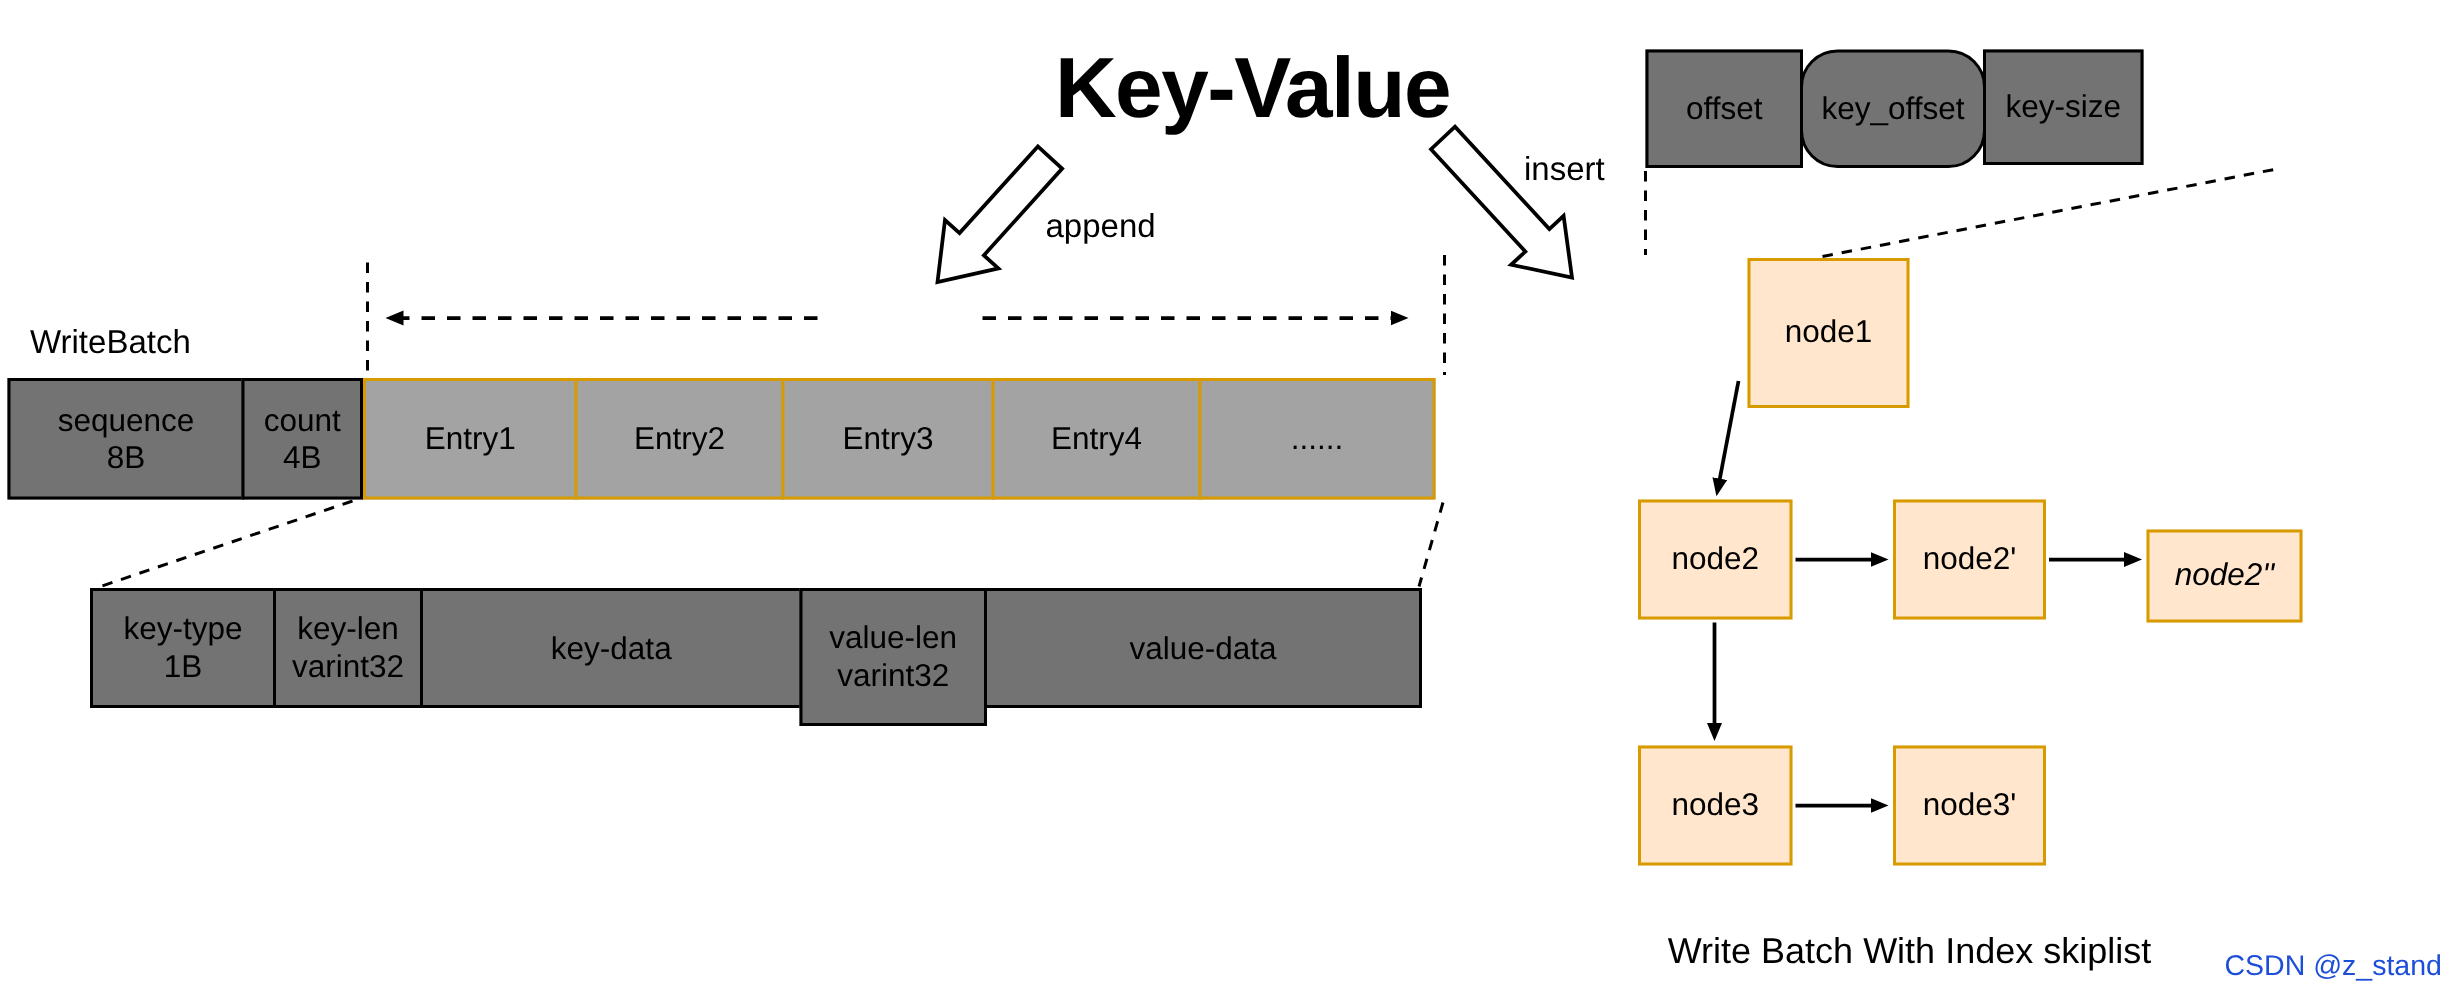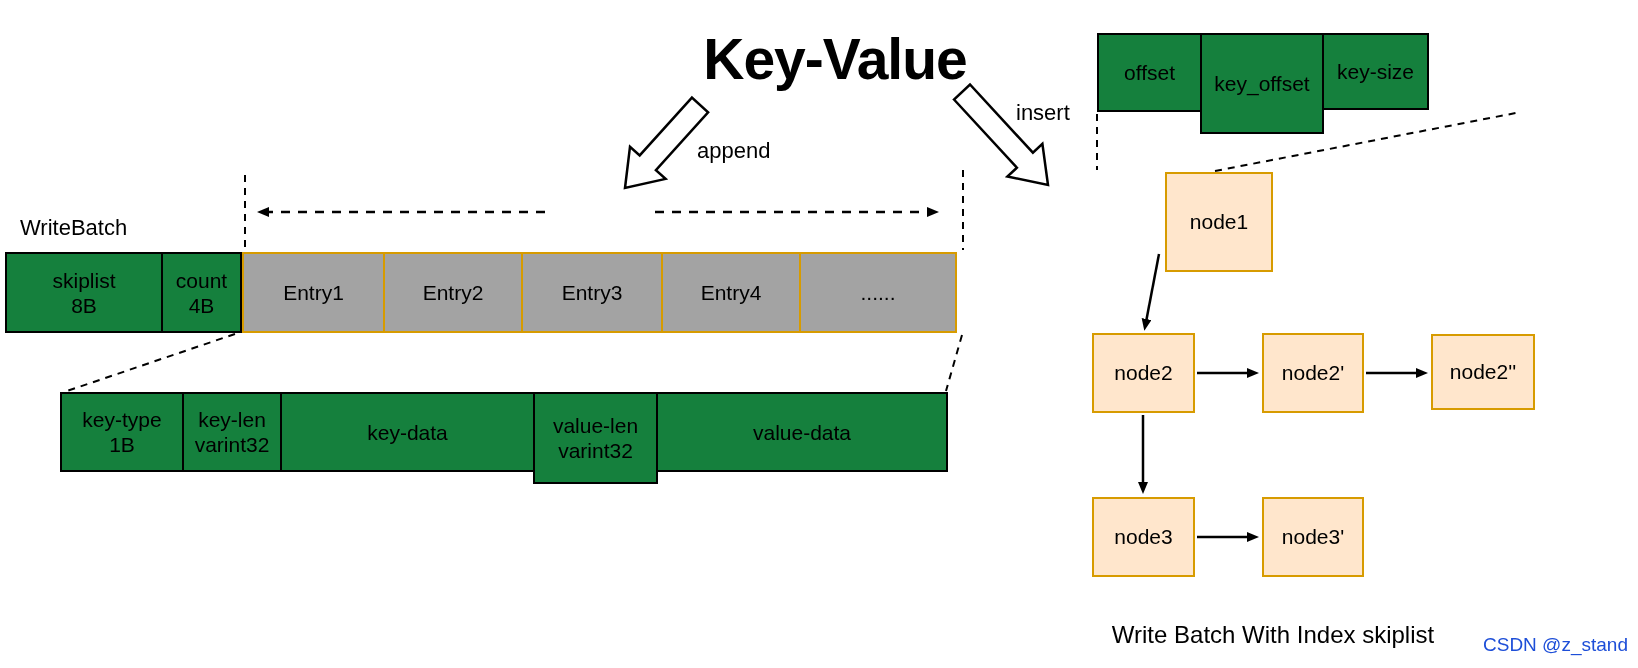--- a/index.html
+++ b/index.html
@@ -12,21 +12,21 @@
     overflow:hidden;
   }
   #wires{position:absolute;left:0;top:0;z-index:1;}
   .abs{position:absolute;z-index:2;}
   .row{display:flex;}
   .cell{
     box-sizing:border-box;
     display:flex;flex-direction:column;justify-content:center;align-items:center;
     text-align:center;
     font-size:21px;line-height:25px;
-    background:#15803d;
+    background:#737373;
     border:2px solid #000;
   }
   .cell + .cell{margin-left:-2px;}
   .cell.orange{
     background:#a3a3a3;
     border:2px solid #d79b00;
   }
   .node{
     position:absolute;z-index:2;
     box-sizing:border-box;
@@ -79,21 +79,21 @@
 
   <div class="diagram-title" style="left:600px;top:26px;width:470px;text-align:center;">Key-Value</div>
 
   <div class="small-label" style="left:697px;top:138px;">append</div>
   <div class="small-label" style="left:1016px;top:100px;">insert</div>
 
   <div class="small-label" style="left:20px;top:215px;">WriteBatch</div>
 
   <div class="row abs" style="left:5px;top:252px;">
     <div class="cell" style="width:158px;height:81px;">
-      <span>skiplist</span>
+      <span>sequence</span>
       <span>8B</span>
     </div>
     <div class="cell" style="width:81px;height:81px;">
       <span>count</span>
       <span>4B</span>
     </div>
   </div>
 
   <div class="row abs" style="left:242px;top:252px;">
     <div class="cell orange" style="width:143px;height:81px;">
@@ -131,31 +131,31 @@
     </div>
     <div class="cell" style="width:292px;height:80px;">
       <span>value-data</span>
     </div>
   </div>
 
   <div class="row abs" style="left:1097px;top:33px;">
     <div class="cell" style="width:105px;height:79px;">
       <span>offset</span>
     </div>
-    <div class="cell" style="width:124px;height:101px;">
+    <div class="cell" style="width:124px;height:79px;border-radius:25px;">
       <span>key_offset</span>
     </div>
     <div class="cell" style="width:107px;height:77px;">
       <span>key-size</span>
     </div>
   </div>
 
   <div class="node" style="left:1165px;top:172px;width:108px;height:100px;">node1</div>
   <div class="node" style="left:1092px;top:333px;width:103px;height:80px;">node2</div>
   <div class="node" style="left:1262px;top:333px;width:102px;height:80px;">node2'</div>
-  <div class="node" style="left:1431px;top:334px;width:104px;height:76px;">node2''</div>
+  <div class="node" style="left:1431px;top:353px;width:104px;height:62px;font-style:italic;">node2''</div>
   <div class="node" style="left:1092px;top:497px;width:103px;height:80px;">node3</div>
   <div class="node" style="left:1262px;top:497px;width:102px;height:80px;">node3'</div>
 
   <div class="caption" style="left:1023px;top:621px;width:500px;text-align:center;">Write Batch With Index skiplist</div>
   <div class="watermark" style="left:1483px;top:634px;">CSDN @z_stand</div>
 
 </div>
 
 </body></html>

